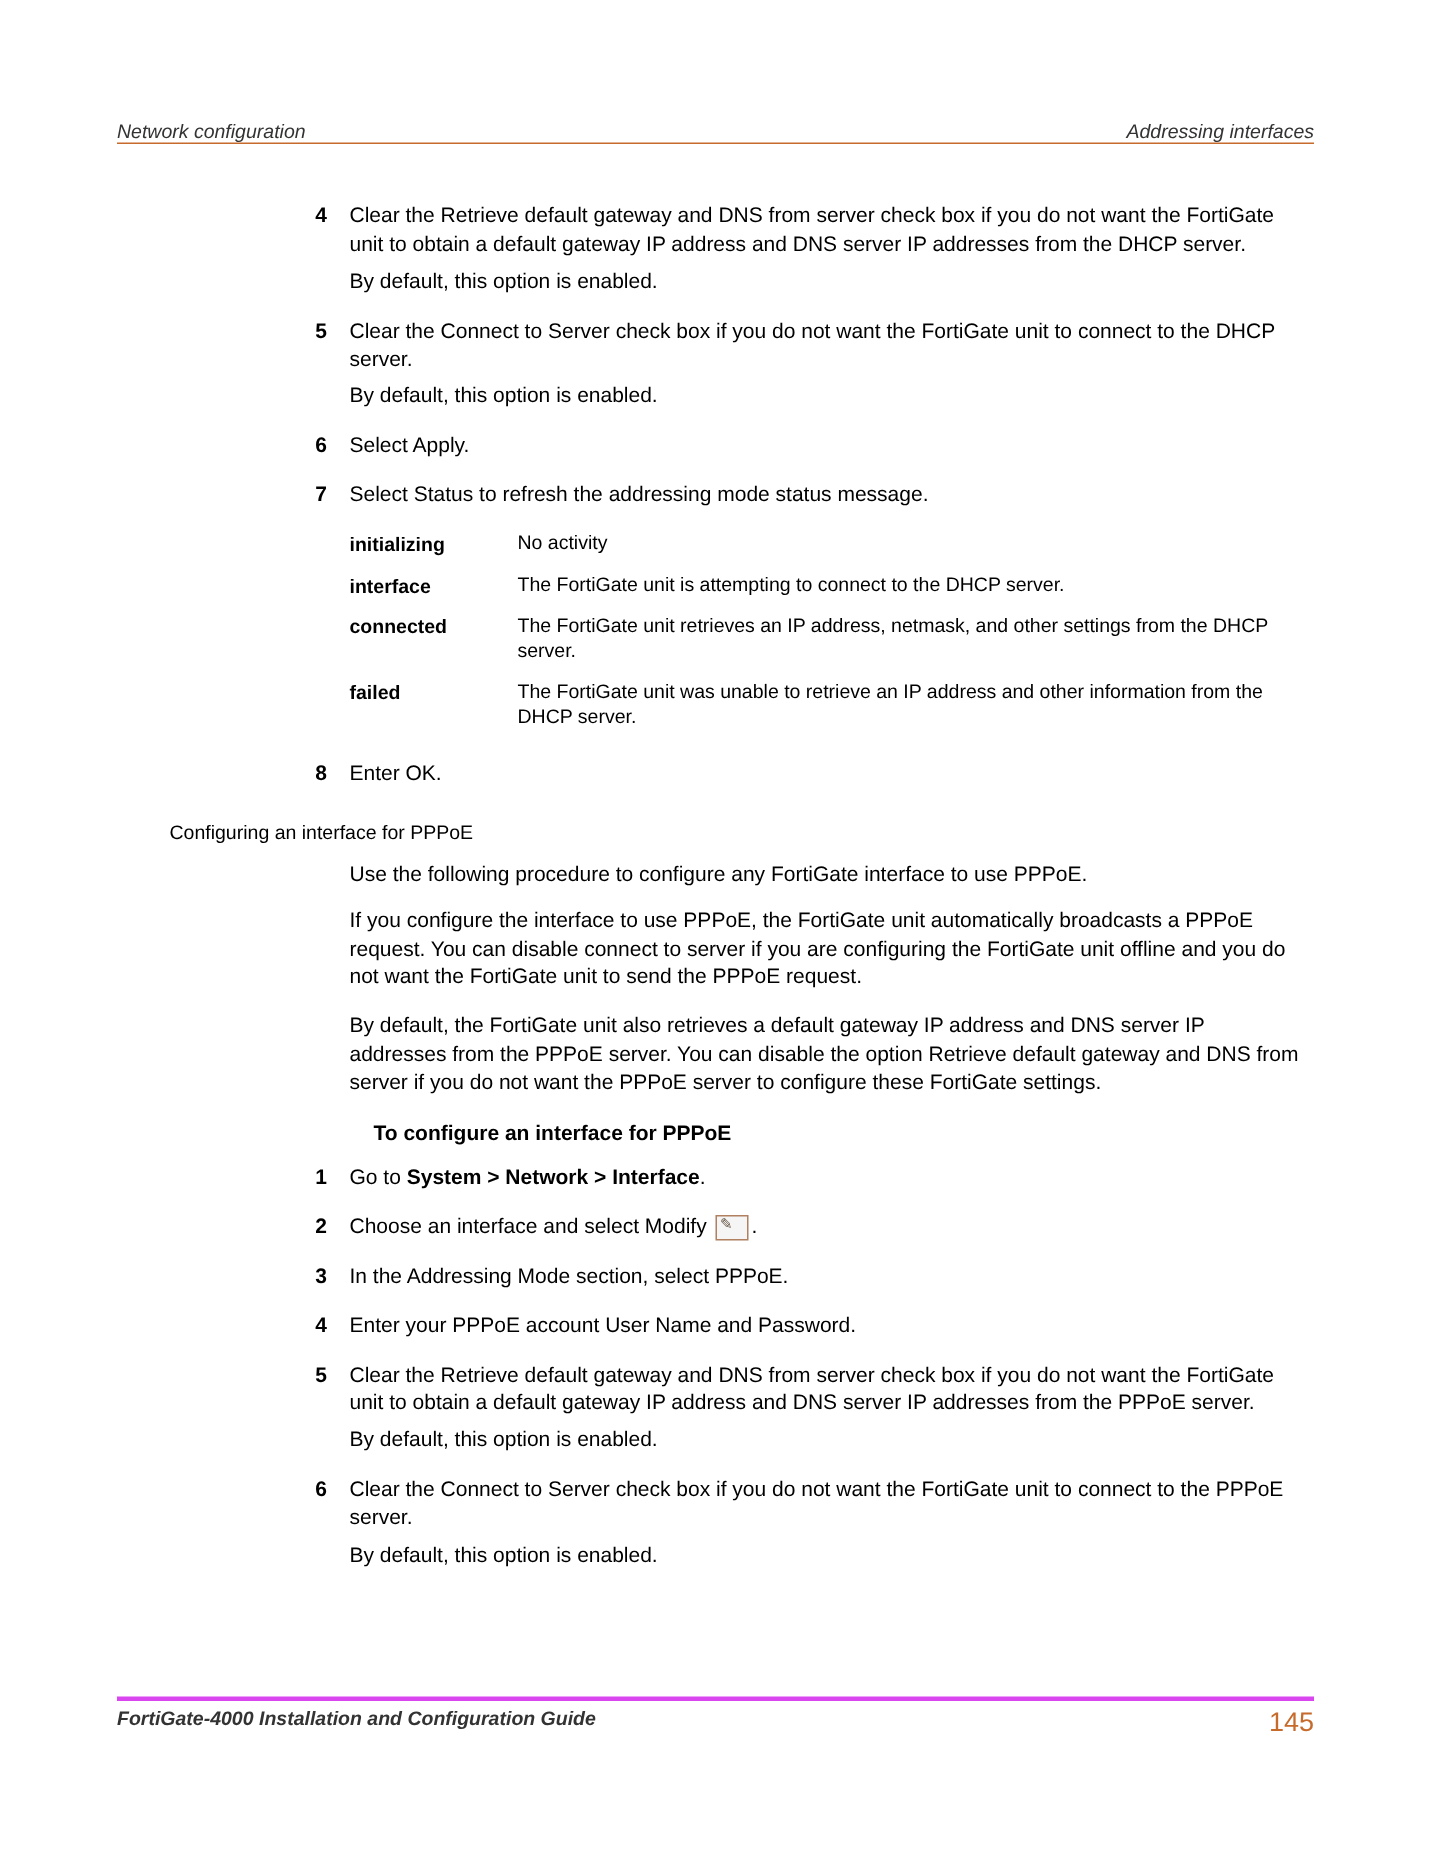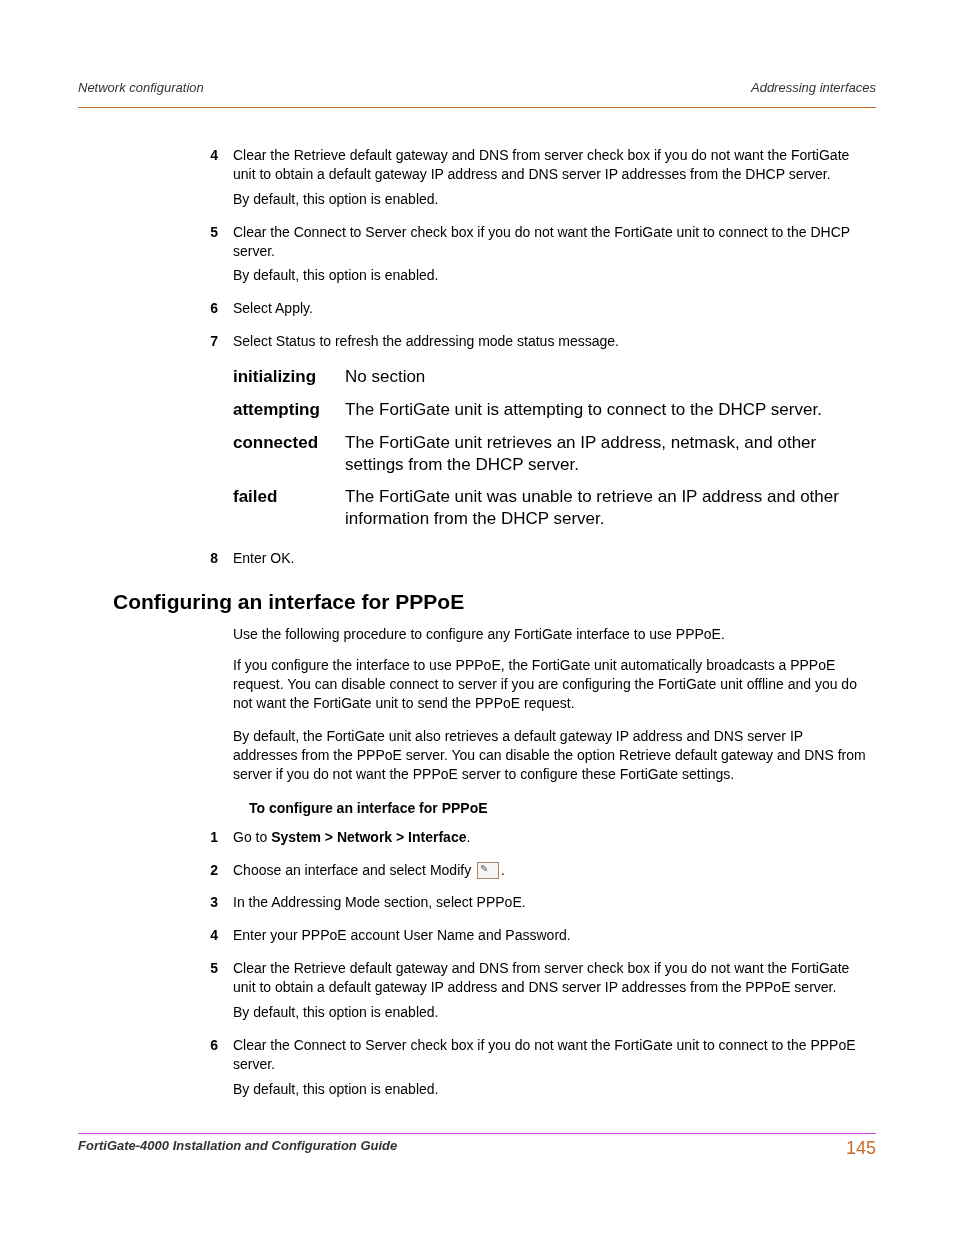--- a/index.html
+++ b/index.html
@@ -17,21 +17,21 @@
     box-sizing: border-box;
     padding: 80px 78px 0 78px;
   }
   .header {
     border-bottom: 1px solid #c66b2c;
     display: flex;
     justify-content: space-between;
     font-style: italic;
     font-size: 13px;
     color: #333;
-    padding-bottom: 12px;
+    padding-bottom: 0;
     margin-bottom: 38px;
   }
   .content {
     padding-left: 155px;
     padding-right: 8px;
   }
   .step {
     position: relative;
     margin-bottom: 14px;
     line-height: 1.35;
@@ -42,39 +42,39 @@
     font-weight: bold;
     text-align: right;
     width: 20px;
   }
   .para {
     margin-bottom: 6px;
   }
   .status-table {
     margin-top: 10px;
     margin-bottom: 12px;
-    font-size: 17px;
+    font-size: 13px;
     width: 100%;
   }
   .status-row {
     display: flex;
     padding: 5px 0;
   }
   .status-label {
     width: 112px;
     font-weight: bold;
     flex-shrink: 0;
   }
   .status-desc {
     flex: 1;
     line-height: 1.3;
   }
   h2 {
-    font-size: 21px;
-    font-weight: bold;
+    font-size: 13px;
+    font-weight: normal;
     margin: 22px 0 12px -120px;
   }
   .bold { font-weight: bold; }
   .sub-heading {
     font-weight: bold;
     margin: 16px 0 12px 16px;
   }
   .modify-icon {
     display: inline-block;
     width: 20px;
@@ -91,21 +91,21 @@
     left: 2px;
     top: -1px;
     font-size: 10px;
     color: #665544;
   }
   .footer {
     position: absolute;
     bottom: 76px;
     left: 78px;
     right: 78px;
-    border-top: 1px solid #d946ef;
+    border-top: 3px solid #d946ef;
     display: flex;
     justify-content: space-between;
     padding-top: 4px;
   }
   .footer-left {
     font-style: italic;
     font-weight: bold;
     font-size: 13px;
     color: #333;
   }
@@ -144,24 +144,24 @@
       <div class="para">Select Apply.</div>
     </div>
 
     <div class="step">
       <span class="step-num">7</span>
       <div class="para">Select Status to refresh the addressing mode status message.</div>
 
       <div class="status-table">
         <div class="status-row">
           <div class="status-label">initializing</div>
-          <div class="status-desc">No section</div>
-        </div>
-        <div class="status-row">
-          <div class="status-label">attempting</div>
+          <div class="status-desc">No activity</div>
+        </div>
+        <div class="status-row">
+          <div class="status-label">interface</div>
           <div class="status-desc">The FortiGate unit is attempting to connect to the DHCP server.</div>
         </div>
         <div class="status-row">
           <div class="status-label">connected</div>
           <div class="status-desc">The FortiGate unit retrieves an IP address, netmask, and other settings from the DHCP server.</div>
         </div>
         <div class="status-row">
           <div class="status-label">failed</div>
           <div class="status-desc">The FortiGate unit was unable to retrieve an IP address and other information from the DHCP server.</div>
         </div>

